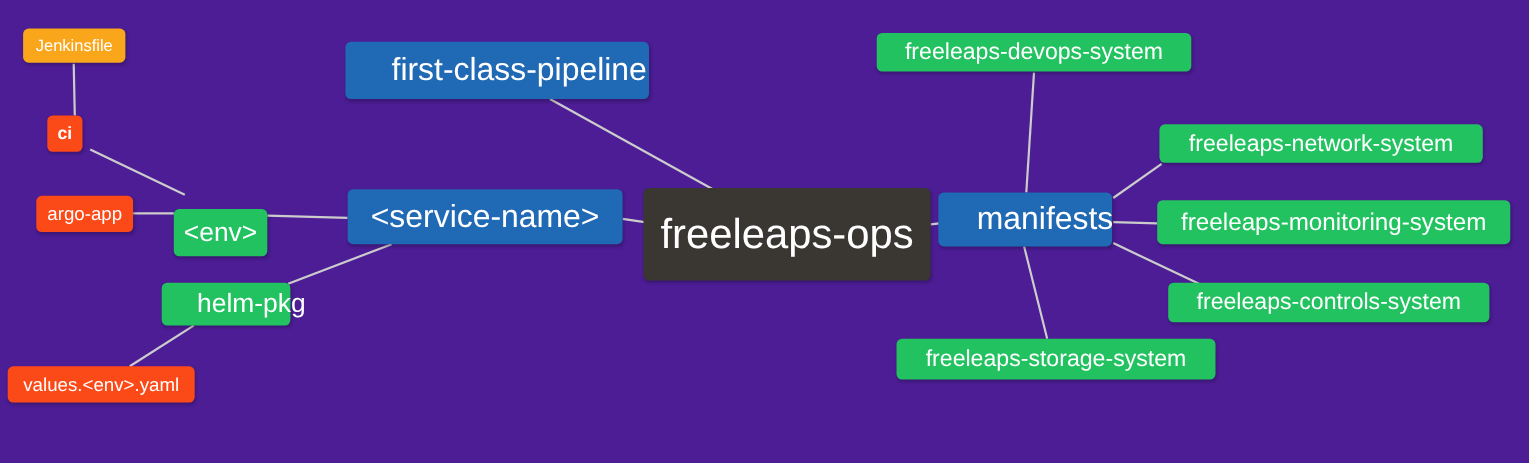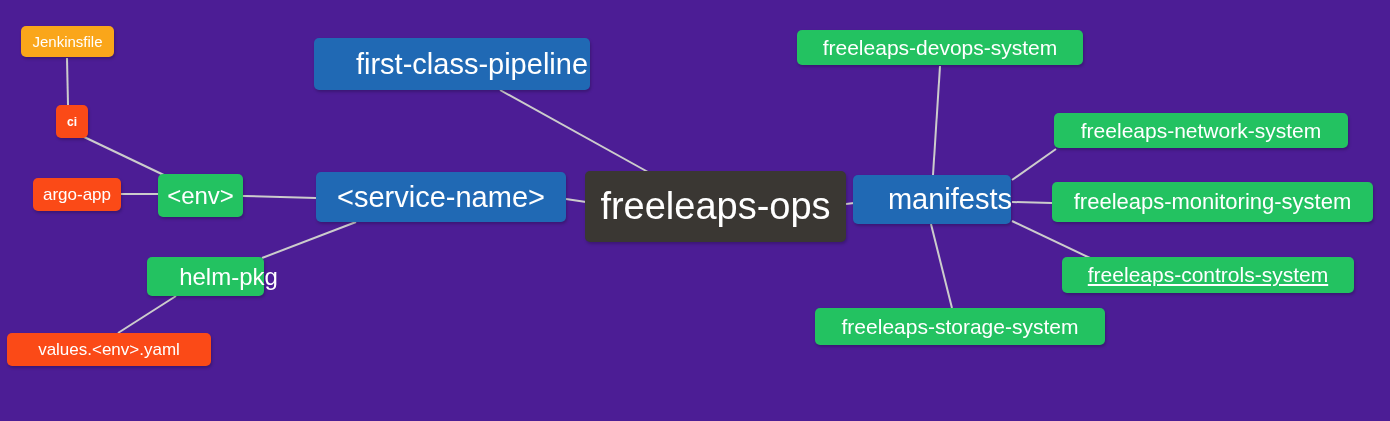--- a/index.html
+++ b/index.html
@@ -40,33 +40,33 @@
     user-select: none;
   }
   .c-dark   { background: #3a3733; }
   .c-blue   { background: #2069b4; }
   .c-green  { background: #23c261; }
   .c-red    { background: #fb4a17; }
   .c-orange { background: #faa61a; }
 
   
   .n-jenkinsfile   { left: 21px;   top: 26px;  width: 93px;  height: 31px; font-size: 15px; }
-  .n-ci            { left: 56px;   top: 105px; width: 32px;  height: 33px; font-size: 12px; font-weight: bold; }
+  .n-ci            { left: 43px;   top: 105px; width: 32px;  height: 33px; font-size: 16px; font-weight: bold; }
   .n-argo-app      { left: 33px;   top: 178px; width: 88px;  height: 33px; font-size: 17px; }
-  .n-env           { left: 158px;  top: 174px; width: 85px;  height: 43px; font-size: 24px; }
+  .n-env           { left: 158px;  top: 190px; width: 85px;  height: 43px; font-size: 24px; }
   .n-helm-pkg      { left: 147px;  top: 257px; width: 117px; height: 39px; font-size: 24px; padding-left: 46px; }
-  .n-values        { left: 7px;    top: 333px; width: 204px; height: 33px; font-size: 17px; }
+  .n-values        { left: 7px;    top: 333px; width: 170px; height: 33px; font-size: 17px; }
   .n-pipeline      { left: 314px;  top: 38px;  width: 276px; height: 52px; font-size: 29px; padding-left: 40px; }
   .n-service-name  { left: 316px;  top: 172px; width: 250px; height: 50px; font-size: 29px; }
-  .n-root          { left: 585px;  top: 171px; width: 261px; height: 71px; font-size: 38px; }
+  .n-root          { left: 585px;  top: 171px; width: 261px; height: 84px; font-size: 38px; }
   .n-manifests     { left: 853px;  top: 175px; width: 158px; height: 49px; font-size: 29px; padding-left: 36px; }
   .n-devops        { left: 797px;  top: 30px;  width: 286px; height: 35px; font-size: 21px; }
   .n-network       { left: 1054px; top: 113px; width: 294px; height: 35px; font-size: 21px; }
   .n-monitoring    { left: 1052px; top: 182px; width: 321px; height: 40px; font-size: 22px; }
-  .n-controls      { left: 1062px; top: 257px; width: 292px; height: 36px; font-size: 21px; text-decoration: underline; }
+  .n-controls      { left: 1062px; top: 257px; width: 292px; height: 36px; font-size: 21px; }
   .n-storage       { left: 815px;  top: 308px; width: 290px; height: 37px; font-size: 21px; }
 </style>
 </head>
 <body>
 
 <div class="canvas">
 
   <svg class="edges" viewBox="0 0 1390 421">
     <line x1="67" y1="58" x2="68" y2="105"></line>
     <line x1="82" y1="136" x2="168" y2="177"></line>

